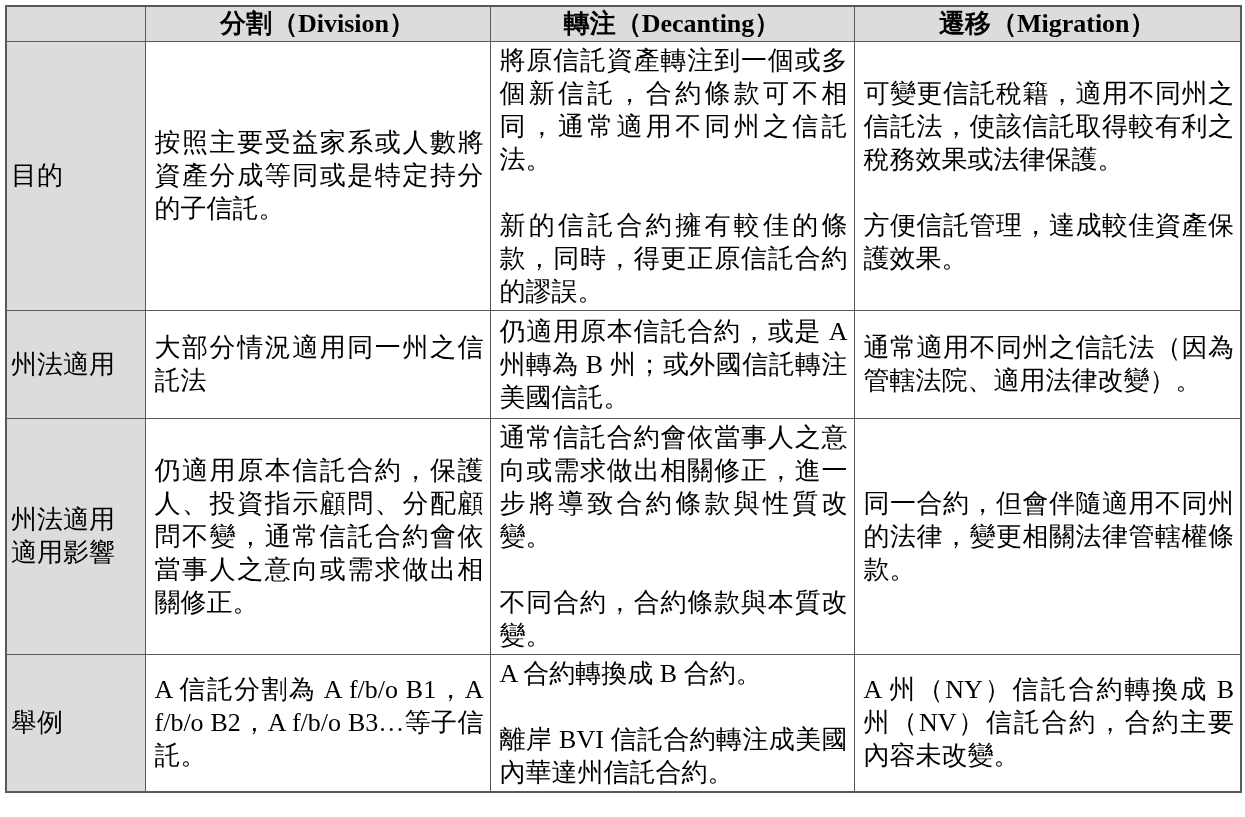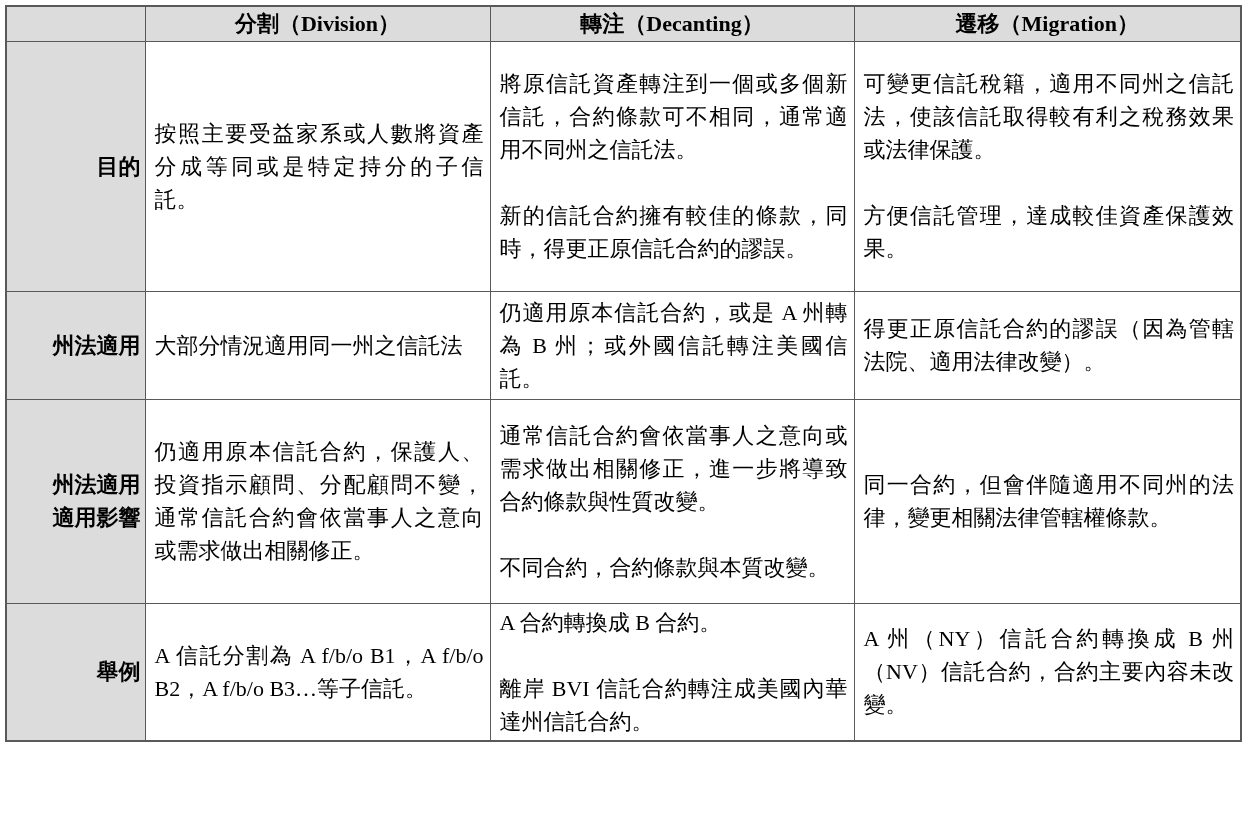--- a/index.html
+++ b/index.html
@@ -23,36 +23,35 @@
   table.cmp {
     border-collapse: collapse;
     table-layout: fixed;
     width: 1235px;
     margin: 5px 0 0 5px;
     border: 2.5px solid var(--border-color);
   }
   .cmp th, .cmp td {
     border: 1.5px solid var(--border-color);
     vertical-align: middle;
-    font-size: 22px;
+    font-size: 26px;
     line-height: 33px;
   }
   .cmp th {
     background: var(--head-bg);
     font-weight: bold;
     text-align: center;
     padding: 0 4px;
     height: 35px;
   }
   .cmp td.row-label {
     background: var(--head-bg);
-    text-align: right;
+    text-align: left;
     white-space: pre-line;
     padding: 8px 4px;
-    font-weight: bold;
   }
   .cmp td.body-cell {
     text-align: justify;
     white-space: pre-line;
     padding: 2px 6px 2px 9px;
   }
   
   tr.r0 td { height: 250px; }
   tr.r1 td { height: 108px; }
   tr.r2 td { height: 204px; }
@@ -85,21 +84,21 @@
 
 新的信託合約擁有較佳的條款，同時，得更正原信託合約的謬誤。</td>
       <td class="body-cell">可變更信託稅籍，適用不同州之信託法，使該信託取得較有利之稅務效果或法律保護。
 
 方便信託管理，達成較佳資產保護效果。</td>
     </tr>
     <tr class="r1">
       <td class="row-label">州法適用</td>
       <td class="body-cell">大部分情況適用同一州之信託法</td>
       <td class="body-cell">仍適用原本信託合約，或是 A 州轉為 B 州；或外國信託轉注美國信託。</td>
-      <td class="body-cell">得更正原信託合約的謬誤（因為管轄法院、適用法律改變）。</td>
+      <td class="body-cell">通常適用不同州之信託法（因為管轄法院、適用法律改變）。</td>
     </tr>
     <tr class="r2">
       <td class="row-label">州法適用
 適用影響</td>
       <td class="body-cell">仍適用原本信託合約，保護人、投資指示顧問、分配顧問不變，通常信託合約會依當事人之意向或需求做出相關修正。</td>
       <td class="body-cell">通常信託合約會依當事人之意向或需求做出相關修正，進一步將導致合約條款與性質改變。
 
 不同合約，合約條款與本質改變。</td>
       <td class="body-cell">同一合約，但會伴隨適用不同州的法律，變更相關法律管轄權條款。</td>
     </tr>

